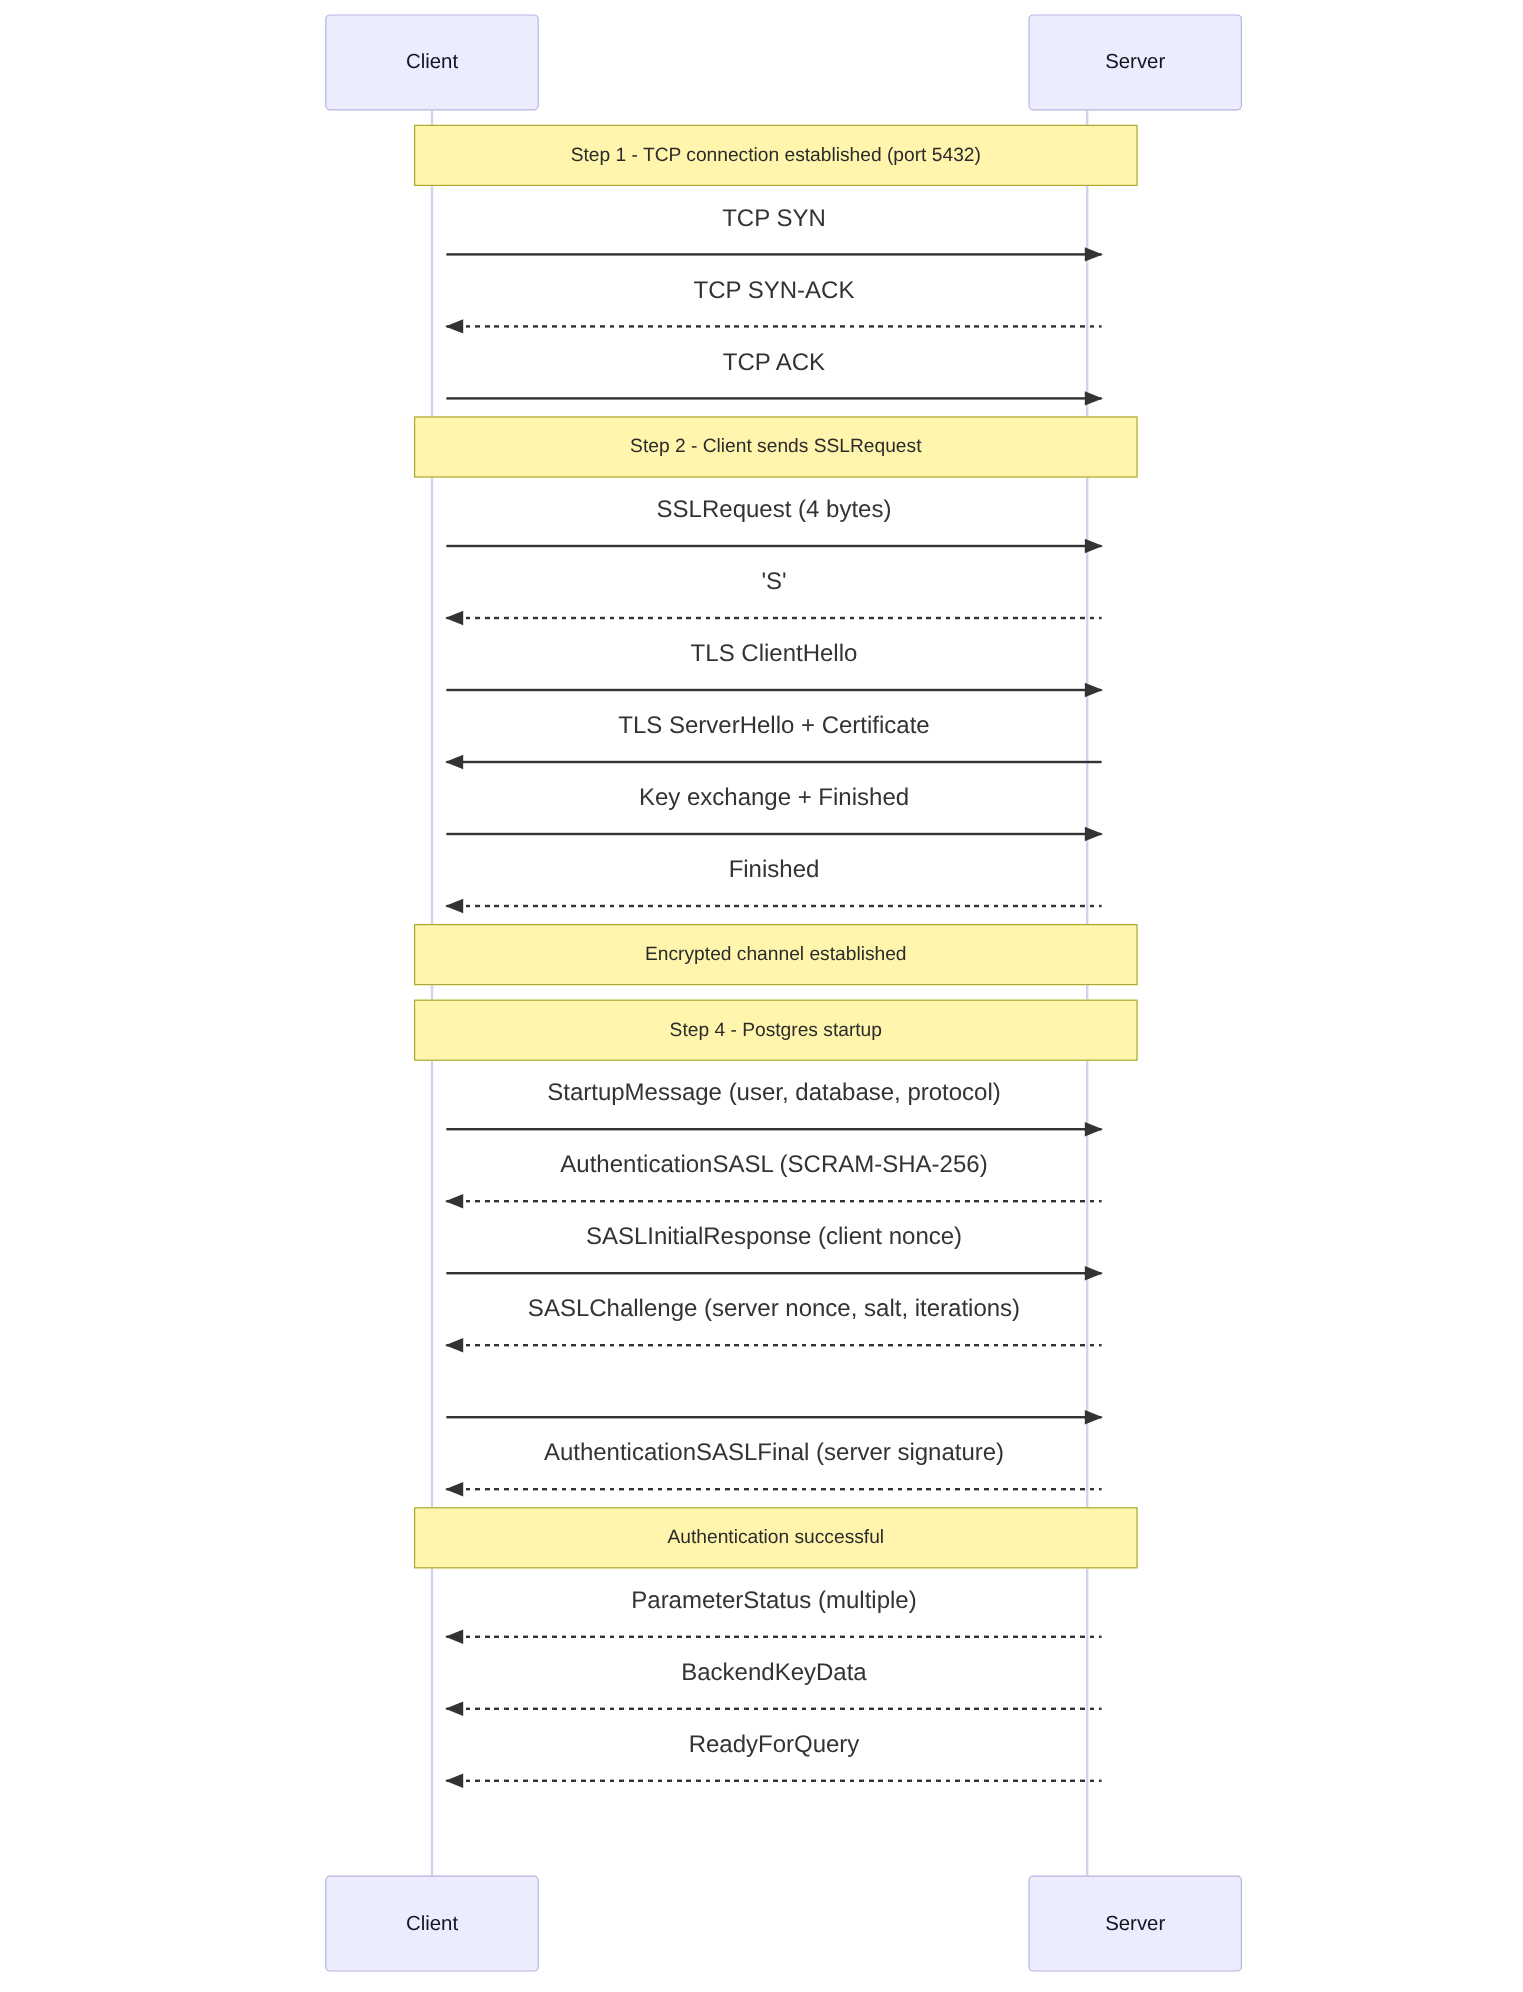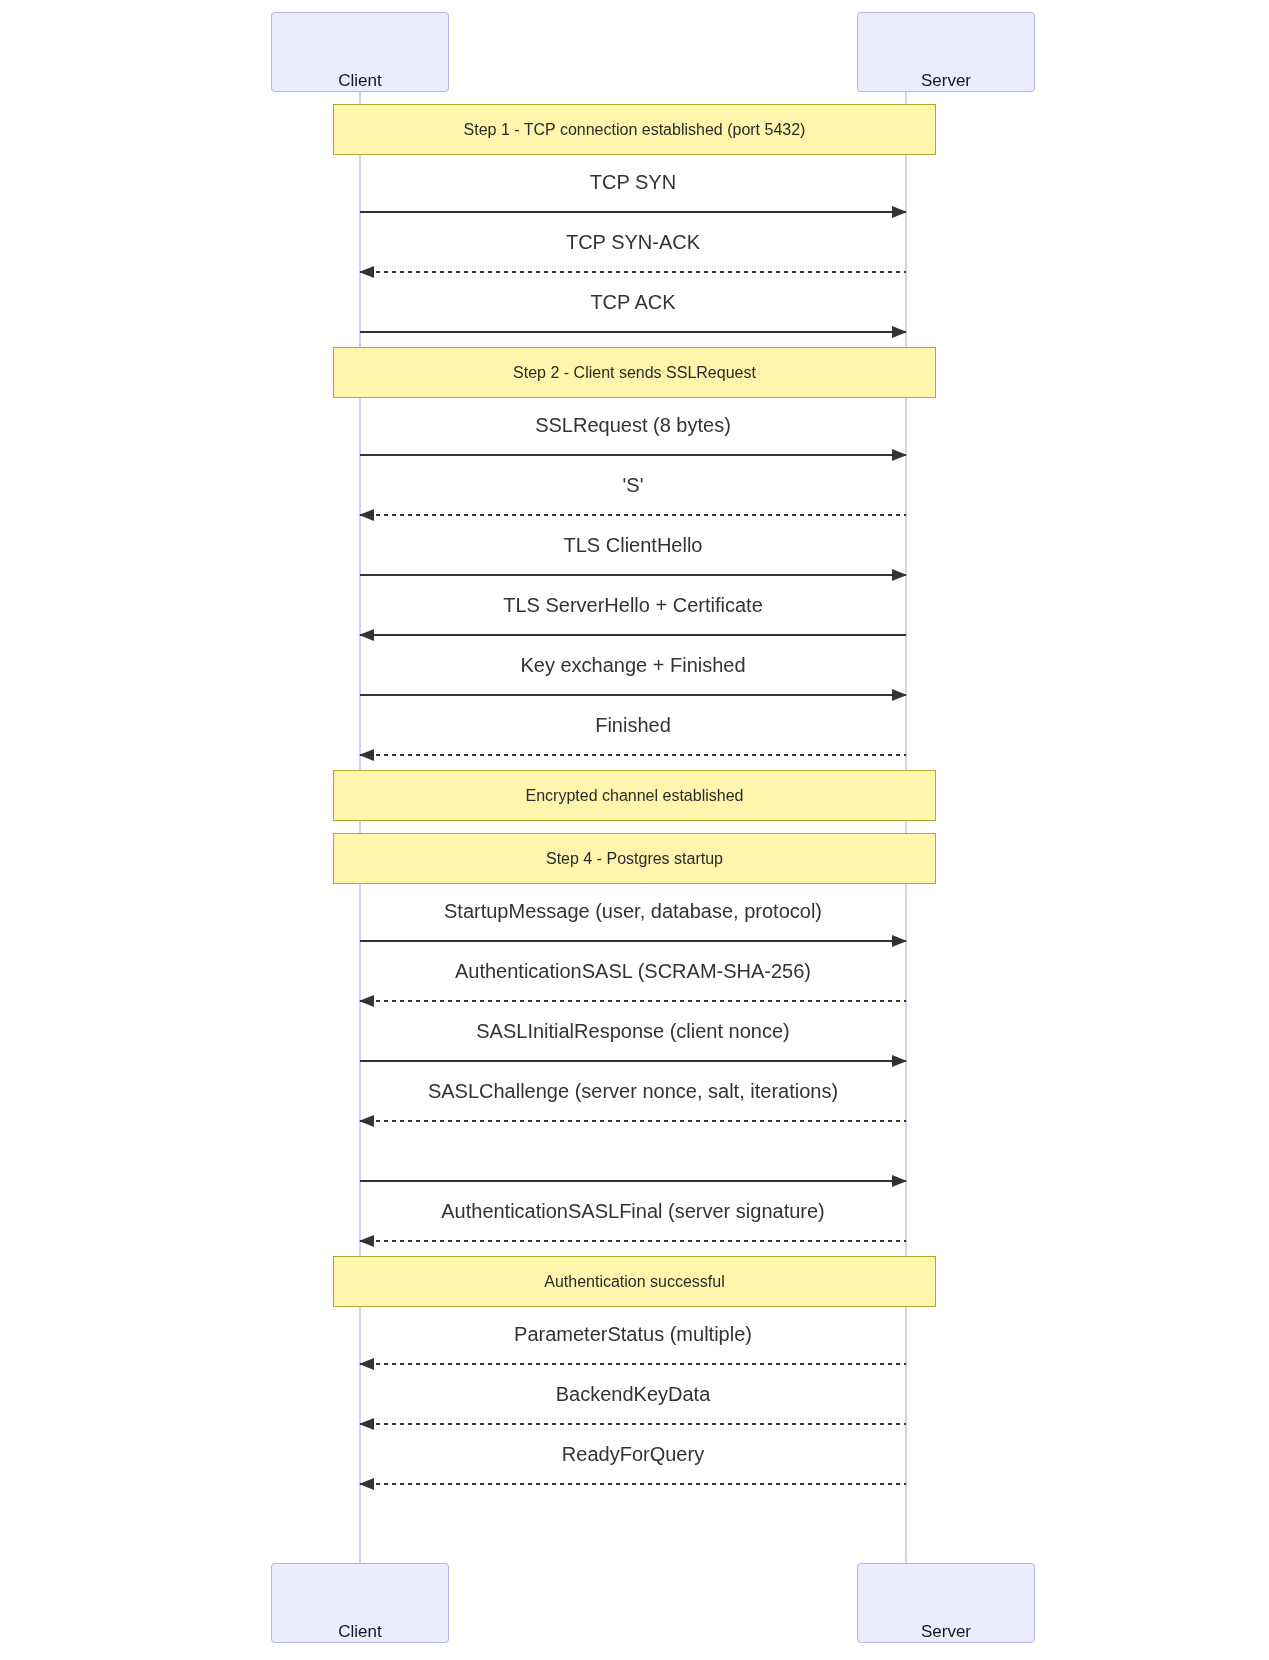--- a/index.html
+++ b/index.html
@@ -34,32 +34,32 @@
   .lifeline.server { left: 905px; }
   .actor {
     position: absolute;
     width: 178px;
     height: 80px;
     box-sizing: border-box;
     background: var(--actor-fill);
     border: 1px solid var(--actor-border);
     border-radius: 4px;
     display: flex;
-    align-items: flex-end;
+    align-items: center;
     justify-content: center;
     font-size: 17px;
     color: #15151f;
   }
   .actor.top { top: 12px; }
   .actor.bottom { top: 1563px; }
   .actor.client { left: 271px; }
   .actor.server { left: 857px; }
   .flow {
     position: absolute;
-    left: 333px;
+    left: 345px;
     top: 92px;
     width: 603px;
     display: flow-root;
   }
   .note {
     margin-top: 12px;
     height: 51px;
     box-sizing: border-box;
     background: var(--note-fill);
     border: 1px solid var(--note-border);
@@ -141,21 +141,21 @@
     <div class="msg-line dashed left"></div>
   </div>
       <div class="msg">
     <div class="msg-label">TCP ACK</div>
     <div class="msg-line solid right"></div>
   </div>
       <div class="note">
     <span>Step 2 - Client sends SSLRequest</span>
   </div>
       <div class="msg">
-    <div class="msg-label">SSLRequest (8 bytes)</div>
+    <div class="msg-label">SSLRequest (4 bytes)</div>
     <div class="msg-line solid right"></div>
   </div>
       <div class="msg">
     <div class="msg-label">'S'</div>
     <div class="msg-line dashed left"></div>
   </div>
       <div class="msg">
     <div class="msg-label">TLS ClientHello</div>
     <div class="msg-line solid right"></div>
   </div>

